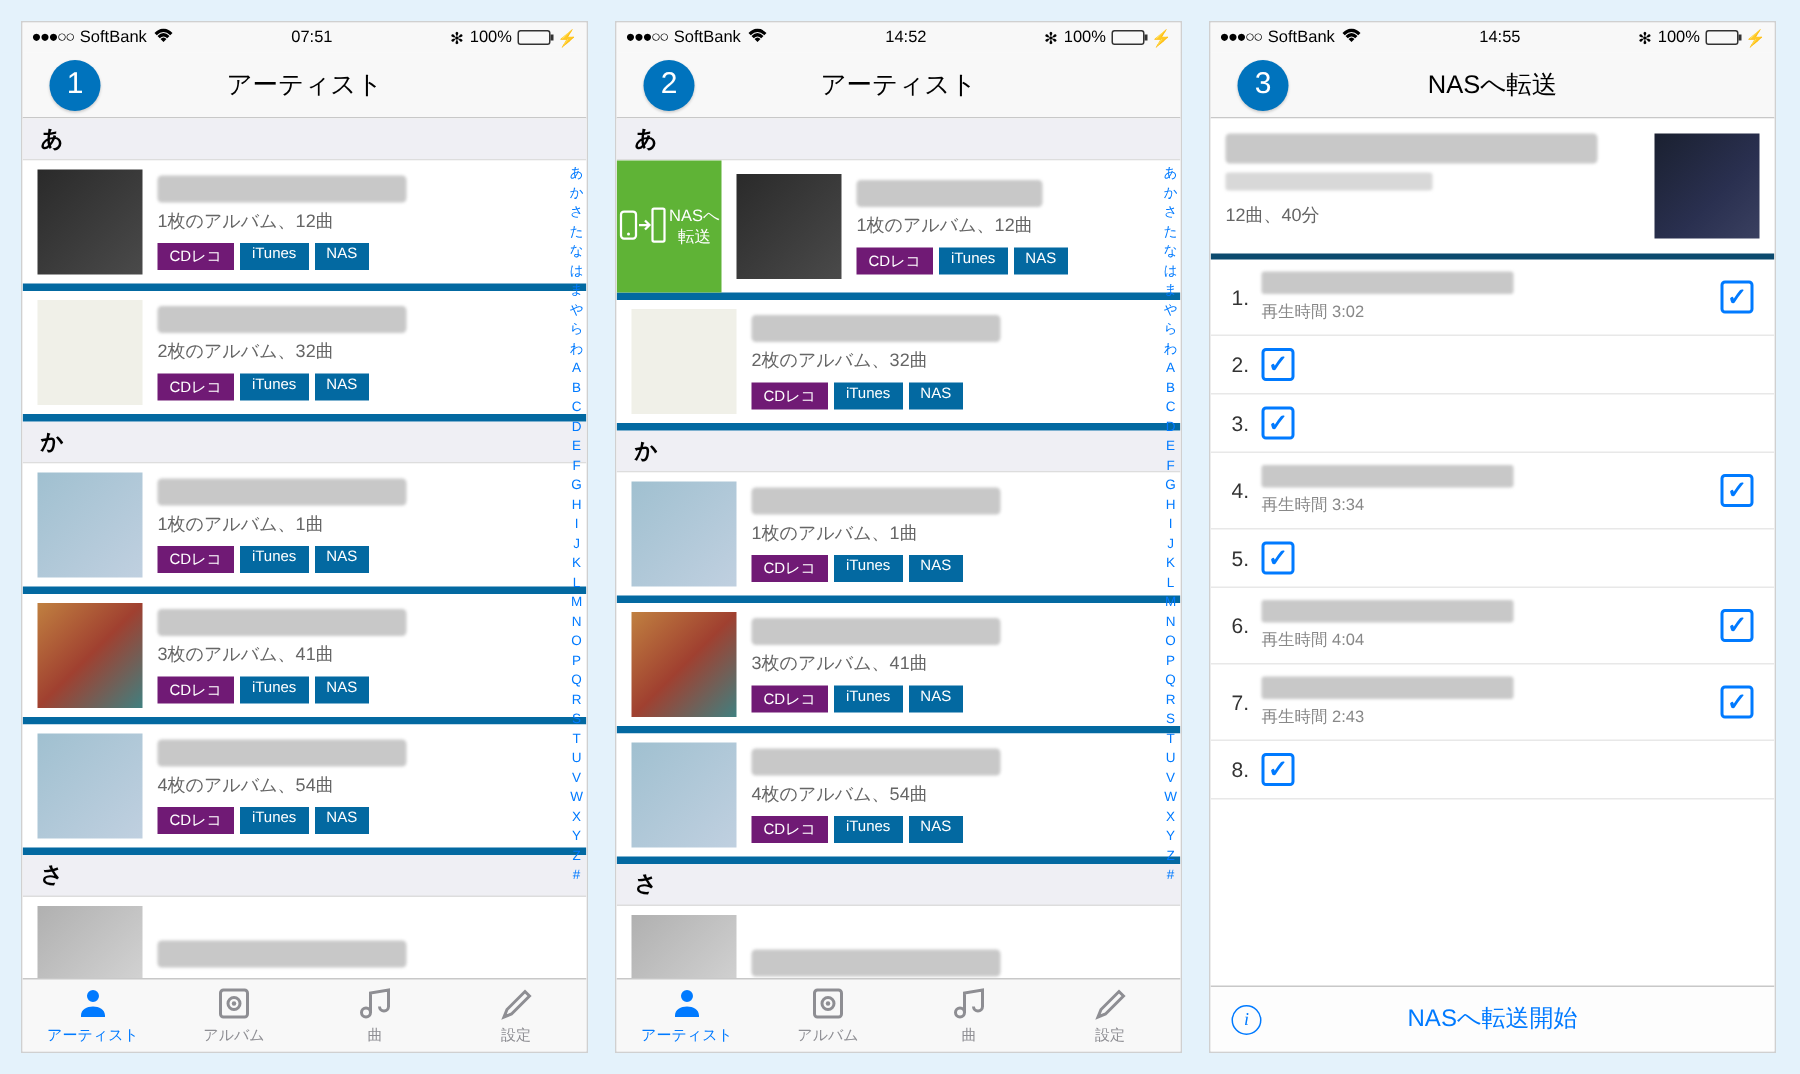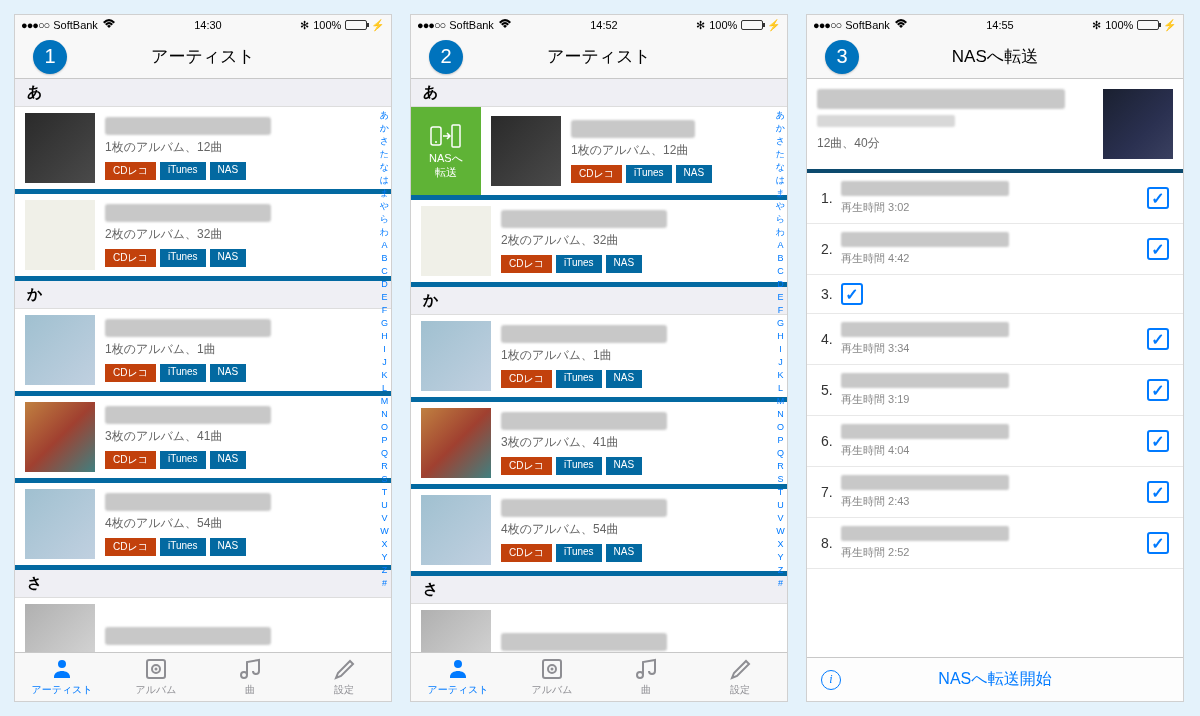--- a/index.html
+++ b/index.html
@@ -103,21 +103,21 @@
 }
 .artist-sub { font-size: 12px; color: #666; margin-bottom: 6px; }
 .badges { display: flex; gap: 4px; }
 .badge {
   font-size: 10px;
   padding: 2px 8px;
   background: #0369a1;
   color: #fff;
   border-radius: 0;
 }
-.badge.active { background: #c2410c; text-align: right; }
+.badge.active { background: #701a75; text-align: right; }
 .index-bar {
   position: absolute;
   right: 2px;
   top: 30px;
   display: flex;
   flex-direction: column;
   font-size: 9px;
   color: #007aff;
   line-height: 13px;
   text-align: center;
@@ -139,21 +139,21 @@
   gap: 2px;
 }
 .tab-item.active { color: #007aff; }
 .tab-icon { width: 24px; height: 24px; }
 .swipe-action {
   width: 70px;
   height: 88px;
   background: #5fb336;
   color: #fff;
   display: flex;
-  flex-direction: column;
+  flex-direction: row;
   align-items: center;
   justify-content: center;
   font-size: 11px;
   text-align: center;
   line-height: 1.3;
   margin: -6px 10px -6px -10px;
   flex-shrink: 0;
 }
 .album-header {
   display: flex;
@@ -208,21 +208,21 @@
   <div class="status-bar">
     <div class="status-left">
       <span class="dots">●●●○○</span>
       <span>SoftBank</span>
       <span>
         <svg class="" width="14" height="10" viewBox="0 0 14 10">
             <path d="M7 9 L5 7 Q7 5 9 7 Z M3 5 Q7 1 11 5 L9.5 6.5 Q7 4 4.5 6.5 Z M1 3 Q7 -3 13 3 L11.5 4.5 Q7 0 2.5 4.5 Z" fill="#000"></path>
           </svg>
       </span>
     </div>
-    <span>14:30</span>
+    <span>07:51</span>
     <div class="status-right">
       <span>✻</span>
       <span>100%</span>
       <span class="battery"><span class="battery-fill"></span></span>
       <span>⚡</span>
     </div>
   </div>
   <div class="nav-bar">
     <div class="step-badge">1</div>
     <span class="nav-title">アーティスト</span>
@@ -581,68 +581,56 @@
         <div class="track-row">
           <div class="track-num">1.</div>
     <div class="track-info">
       <div class="track-name-blur"></div>
       <div class="track-dur">再生時間 3:02</div>
     </div>
     <div class="check">✓</div>
         </div>
         <div class="track-row">
           <div class="track-num">2.</div>
-    <div class="track-info">
-      <div class="track-name-blur"></div>
-      <div class="track-dur">再生時間 4:42</div>
-    </div>
     <div class="check">✓</div>
         </div>
         <div class="track-row">
           <div class="track-num">3.</div>
     <div class="check">✓</div>
         </div>
         <div class="track-row">
           <div class="track-num">4.</div>
     <div class="track-info">
       <div class="track-name-blur"></div>
       <div class="track-dur">再生時間 3:34</div>
     </div>
     <div class="check">✓</div>
         </div>
         <div class="track-row">
           <div class="track-num">5.</div>
-    <div class="track-info">
-      <div class="track-name-blur"></div>
-      <div class="track-dur">再生時間 3:19</div>
-    </div>
     <div class="check">✓</div>
         </div>
         <div class="track-row">
           <div class="track-num">6.</div>
     <div class="track-info">
       <div class="track-name-blur"></div>
       <div class="track-dur">再生時間 4:04</div>
     </div>
     <div class="check">✓</div>
         </div>
         <div class="track-row">
           <div class="track-num">7.</div>
     <div class="track-info">
       <div class="track-name-blur"></div>
       <div class="track-dur">再生時間 2:43</div>
     </div>
     <div class="check">✓</div>
         </div>
         <div class="track-row">
           <div class="track-num">8.</div>
-    <div class="track-info">
-      <div class="track-name-blur"></div>
-      <div class="track-dur">再生時間 2:52</div>
-    </div>
     <div class="check">✓</div>
         </div>
       </div>
   </div>
   <div class="bottom-action">
     <span class="info-icon">i</span>
     <span>NASへ転送開始</span>
   </div>
 </div>
 

